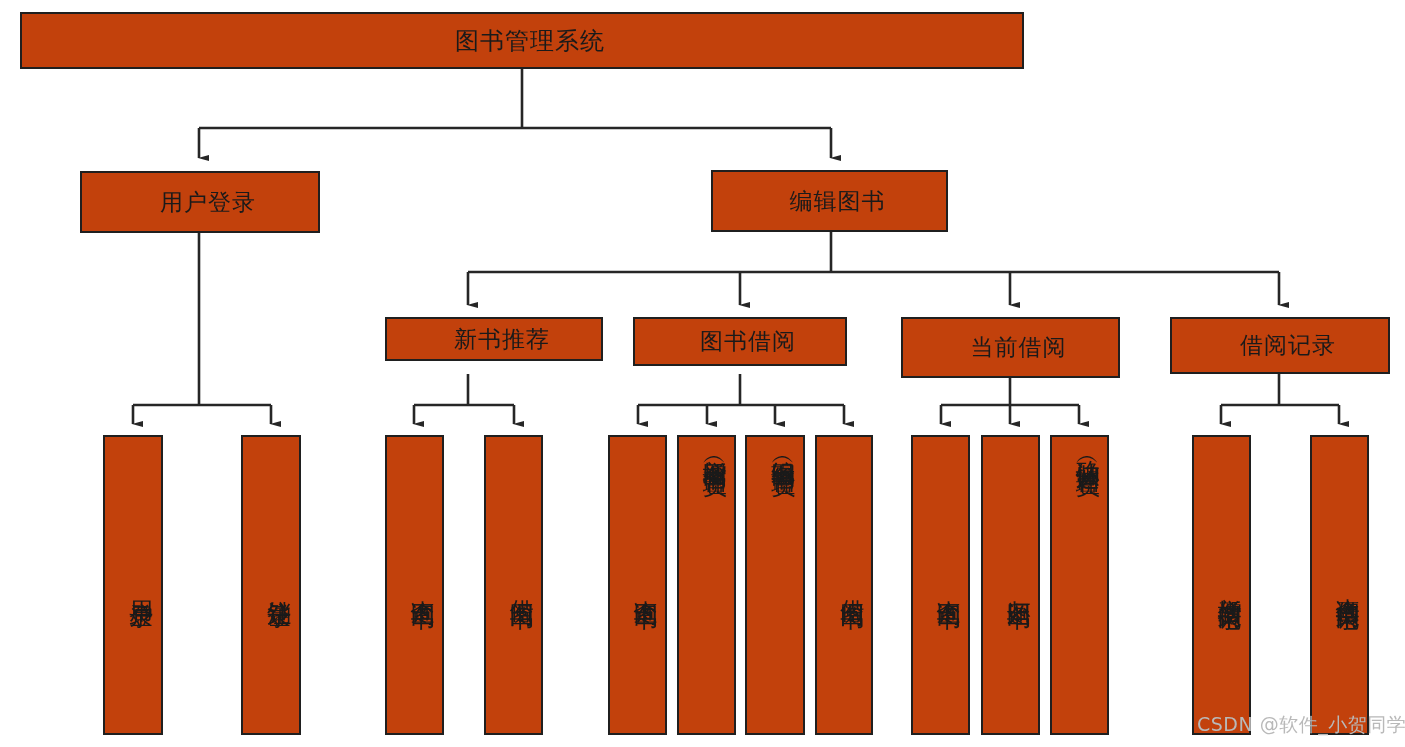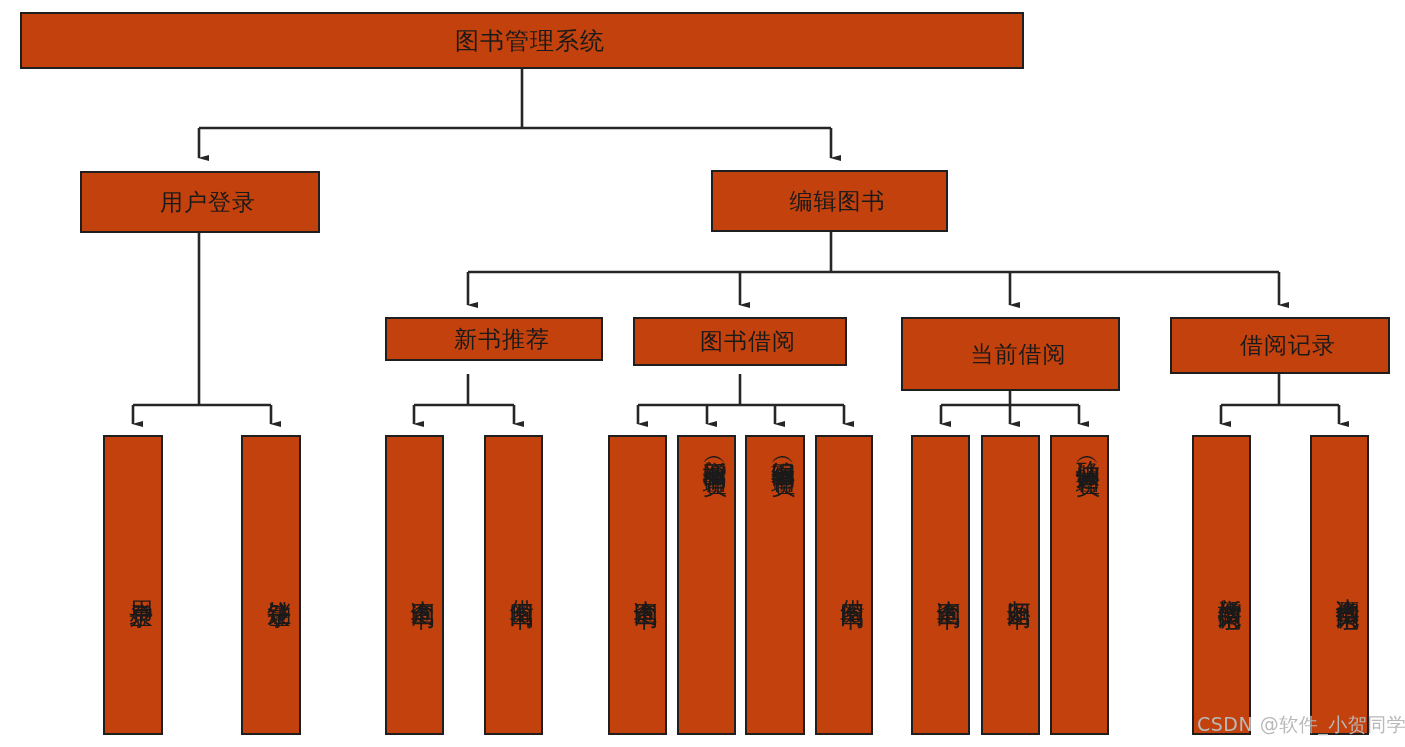--- a/index.html
+++ b/index.html
@@ -140,21 +140,21 @@
   <div class="node node-h" style="left:711px; top:170px; width:237px; height:62px;">
     <span class="node-label">编辑图书</span>
   </div>
 
   <div class="node node-h" style="left:360px; top:317px; width:218px; height:44px;margin-left:25px;">
     <span class="node-label">新书推荐</span>
   </div>
   <div class="node node-h" style="left:633px; top:317px; width:214px; height:49px;">
     <span class="node-label">图书借阅</span>
   </div>
-  <div class="node node-h" style="left:901px; top:317px; width:219px; height:74px;text-align:center;">
+  <div class="node node-h" style="left:901px; top:317px; width:219px; height:61px;text-align:center;">
     <span class="node-label">当前借阅</span>
   </div>
   <div class="node node-h" style="left:1170px; top:317px; width:220px; height:57px;text-align:center;">
     <span class="node-label">借阅记录</span>
   </div>
 
   <div class="node node-v center-v" style="left:103px; top:435px; width:60px; height:300px;">
     <span class="node-label">用户登录</span>
   </div>
   <div class="node node-v center-v" style="left:241px; top:435px; width:60px; height:300px;">

